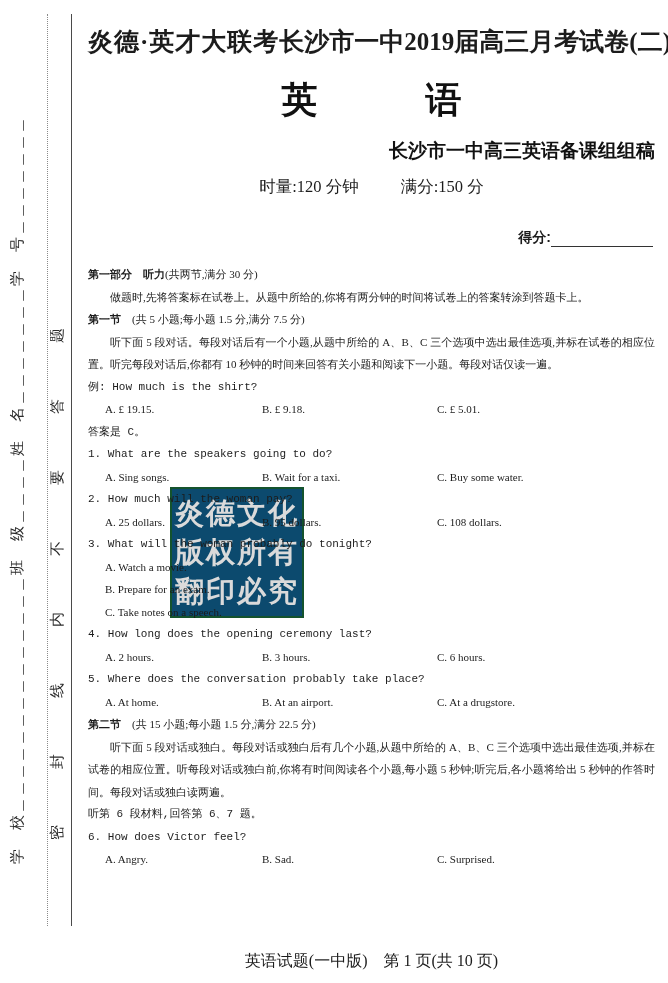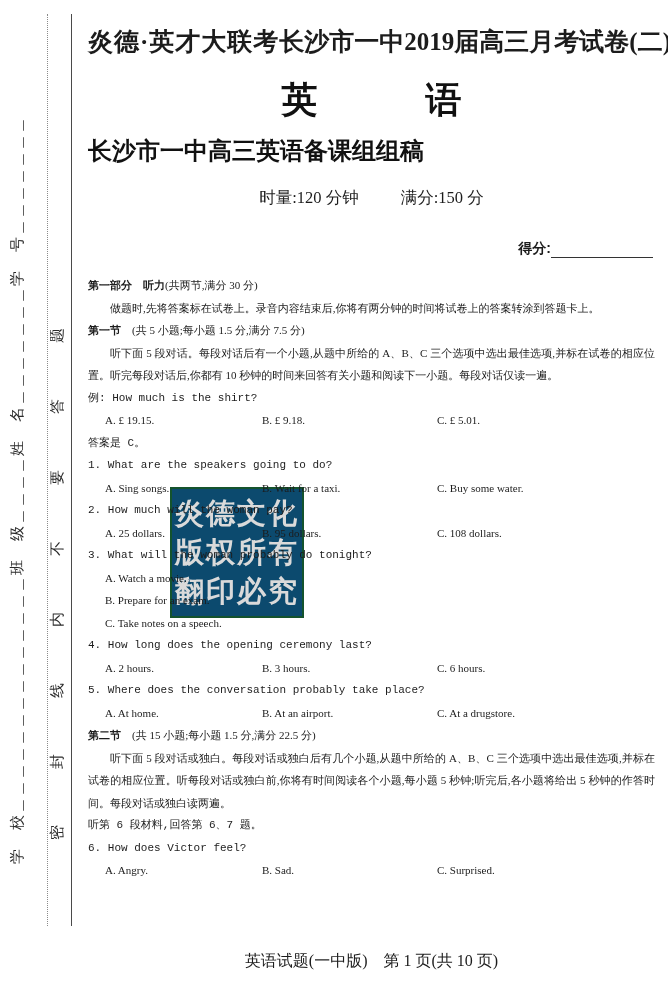--- a/index.html
+++ b/index.html
@@ -55,26 +55,26 @@
     font-size:25px; line-height:32px; white-space:nowrap;
   }
   .hd-title .brand { font-weight:900; letter-spacing:1px; }
   .hd-title .rest  { font-weight:700; }
   .hd-subject {
     margin-top:20px; text-align:center;
     font-family:"Liberation Sans","DejaVu Sans",sans-serif;
     font-size:36px; font-weight:bold; line-height:44px; color:#111;
   }
   .hd-byline {
-    margin-top:18px; text-align:left;
+    margin-top:18px; text-align:right;
     font-family:"Liberation Sans","DejaVu Sans",sans-serif;
-    font-size:24px; font-weight:bold; line-height:22px; color:#111;
+    font-size:19px; font-weight:bold; line-height:22px; color:#111;
   }
   .hd-meta {
-    margin-top:26px; display:flex; justify-content:center; gap:42px;
+    margin-top:15px; display:flex; justify-content:center; gap:42px;
     font-size:16.5px; line-height:20px;
   }
   .score-line {
     margin-top:28px; display:flex; justify-content:flex-end; align-items:flex-end;
     height:22px; padding-right:2px;
   }
   .score-line .lbl {
     font-family:"Liberation Sans","DejaVu Sans",sans-serif;
     font-weight:bold; font-size:14px;
   }
@@ -130,21 +130,21 @@
     <span>时量:120 分钟</span>
     <span>满分:150 分</span>
   </div>
   <div class="score-line">
     <span class="lbl">得分:</span>
     <span class="blank"></span>
   </div>
 
   <div class="exam-body">
       <div class="block heading"><span class="h-bold">第一部分　听力</span><span class="h-rest">(共两节,满分 30 分)</span></div>
-      <div class="block para">做题时,先将答案标在试卷上。录音内容结束后,你将有两分钟的时间将试卷上的答案转涂到答题卡上。</div>
+      <div class="block para">做题时,先将答案标在试卷上。从题中所给的,你将有两分钟的时间将试卷上的答案转涂到答题卡上。</div>
       <div class="block heading"><span class="h-bold">第一节</span><span class="h-rest">　(共 5 小题;每小题 1.5 分,满分 7.5 分)</span></div>
       <div class="block para">听下面 5 段对话。每段对话后有一个小题,从题中所给的 A、B、C 三个选项中选出最佳选项,并标在试卷的相应位置。听完每段对话后,你都有 10 秒钟的时间来回答有关小题和阅读下一小题。每段对话仅读一遍。</div>
       <div class="block line">例: How much is the shirt?</div>
       <div class="block options">
         <div class="opt opt-a">A.  £ 19.15.</div>
         <div class="opt opt-b">B.  £ 9.18.</div>
         <div class="opt opt-c">C.  £ 5.01.</div>
       </div>
       <div class="block line">答案是 C。</div>
       <div class="block question">1. What are the speakers going to do?</div>

